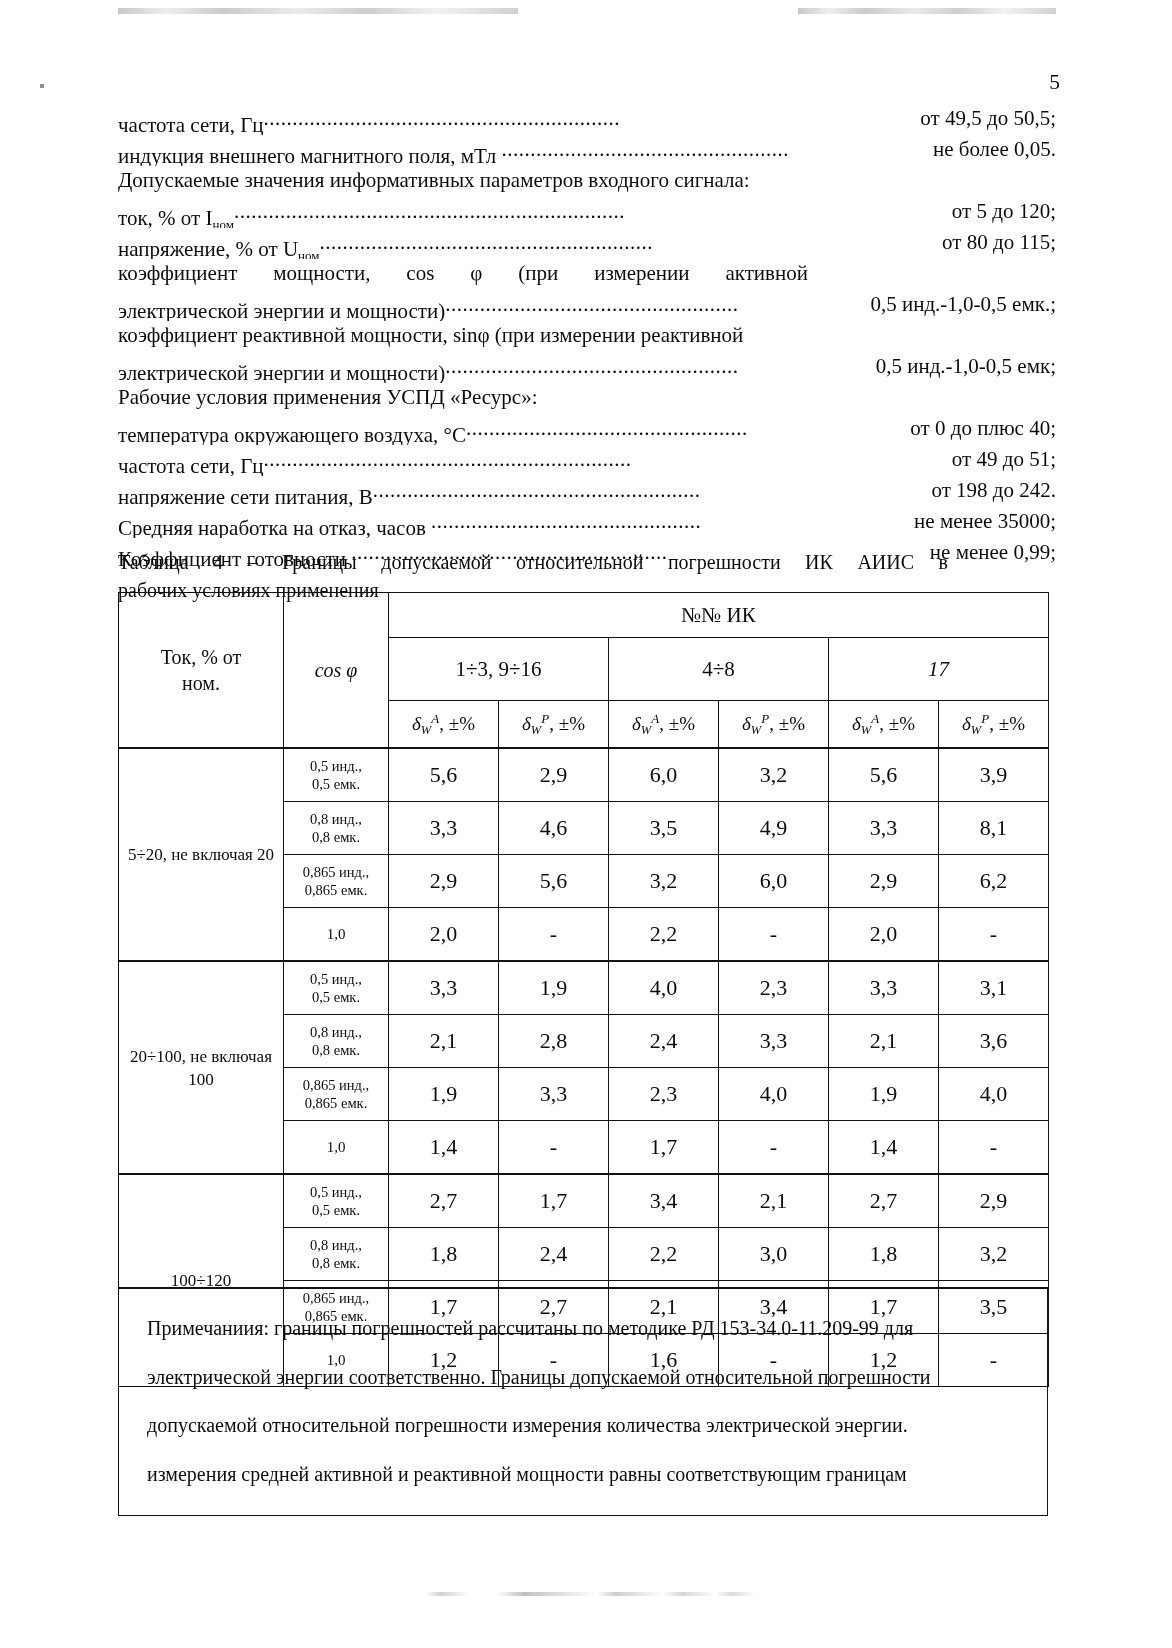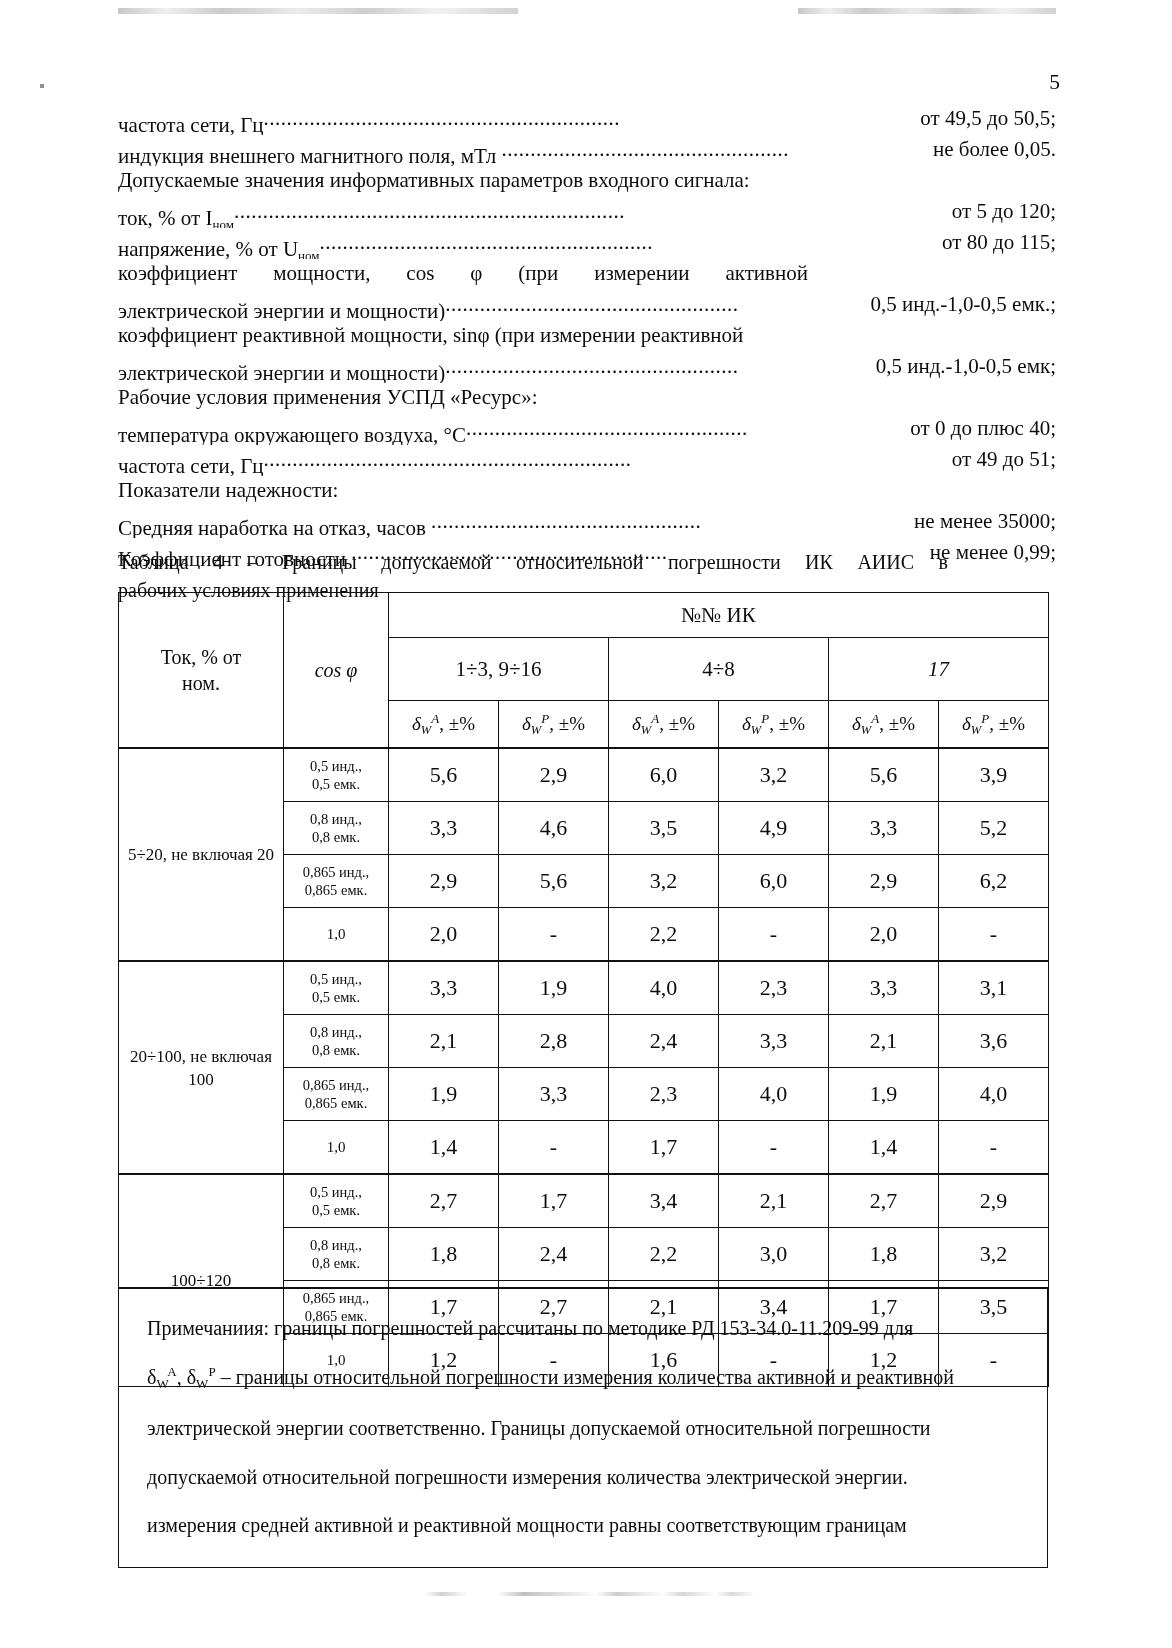--- a/index.html
+++ b/index.html
@@ -276,21 +276,21 @@
       <div class="ln"><span class="lbl">Допускаемые значения информативных параметров входного сигнала:</span></div>
       <div class="ln"><span class="lbl">ток, % от I<sub>ном</sub></span><span class="dots">....................................................................</span><span class="val">от 5 до 120;</span></div>
       <div class="ln"><span class="lbl">напряжение, % от U<sub>ном</sub></span><span class="dots">..........................................................</span><span class="val">от 80 до 115;</span></div>
       <div class="ln spread"><span class="lbl">коэффициент мощности, cos φ (при измерении активной</span></div>
       <div class="ln"><span class="lbl">электрической энергии и мощности)</span><span class="dots">...................................................</span><span class="val">0,5 инд.-1,0-0,5 емк.;</span></div>
       <div class="ln"><span class="lbl">коэффициент реактивной мощности, sinφ (при измерении реактивной</span></div>
       <div class="ln"><span class="lbl">электрической энергии и мощности)</span><span class="dots">...................................................</span><span class="val">0,5 инд.-1,0-0,5 емк;</span></div>
       <div class="ln"><span class="lbl">Рабочие условия применения УСПД «Ресурс»:</span></div>
       <div class="ln"><span class="lbl">температура окружающего воздуха, °С</span><span class="dots">.................................................</span><span class="val">от 0 до плюс 40;</span></div>
       <div class="ln"><span class="lbl">частота сети, Гц</span><span class="dots">................................................................</span><span class="val">от 49 до 51;</span></div>
-      <div class="ln"><span class="lbl">Показатели надежности:</span></div>
+      <div class="ln"><span class="lbl">напряжение сети питания, В</span><span class="dots">.........................................................</span><span class="val">от 198 до 242.</span></div>
       <div class="ln"><span class="lbl">Средняя наработка на отказ, часов </span><span class="dots">...............................................</span><span class="val">не менее 35000;</span></div>
       <div class="ln"><span class="lbl">Коэффициент готовности </span><span class="dots">.......................................................</span><span class="val">не менее 0,99;</span></div>
     </div>
 
   <div class="tbl-caption">
     <div class="l1">Таблица 4 – Границы допускаемой относительной погрешности ИК АИИС в</div>
     <div>рабочих условиях применения</div>
   </div>
 
   <table class="t4">
@@ -344,21 +344,21 @@
         <tr>
           <td class="cos-cell">
             <div>0,8 инд.,</div>
             <div>0,8 емк.</div>
           </td>
           <td class="val-cell">3,3</td>
           <td class="val-cell">4,6</td>
           <td class="val-cell">3,5</td>
           <td class="val-cell">4,9</td>
           <td class="val-cell">3,3</td>
-          <td class="val-cell">5,2</td>
+          <td class="val-cell">8,1</td>
         </tr>
         <tr>
           <td class="cos-cell">
             <div>0,865 инд.,</div>
             <div>0,865 емк.</div>
           </td>
           <td class="val-cell">2,9</td>
           <td class="val-cell">5,6</td>
           <td class="val-cell">3,2</td>
           <td class="val-cell">6,0</td>
@@ -473,21 +473,20 @@
           <td class="val-cell">1,6</td>
           <td class="val-cell">-</td>
           <td class="val-cell">1,2</td>
           <td class="val-cell">-</td>
         </tr>
       </tbody>
   </table>
 
   <div class="notes">
     <p>Примечаниия: границы погрешностей рассчитаны по методике РД 153-34.0-11.209-99 для</p>
-    <p><span id="notes-symbols" class="dsym">δ<sub>W</sub><sup>A</sup>, δ<sub>W</sub><sup>P</sup></span><span> – границы относительной погрешности измерения количества активной и реактивной</span></p>
     <p>электрической энергии соответственно. Границы допускаемой относительной погрешности</p>
     <p>допускаемой относительной погрешности измерения количества электрической энергии.</p>
     <p>измерения средней активной и реактивной  мощности равны соответствующим границам</p>
   </div>
 
   <div class="scan-footer"></div>
 
 </div>
 
 </body></html>

